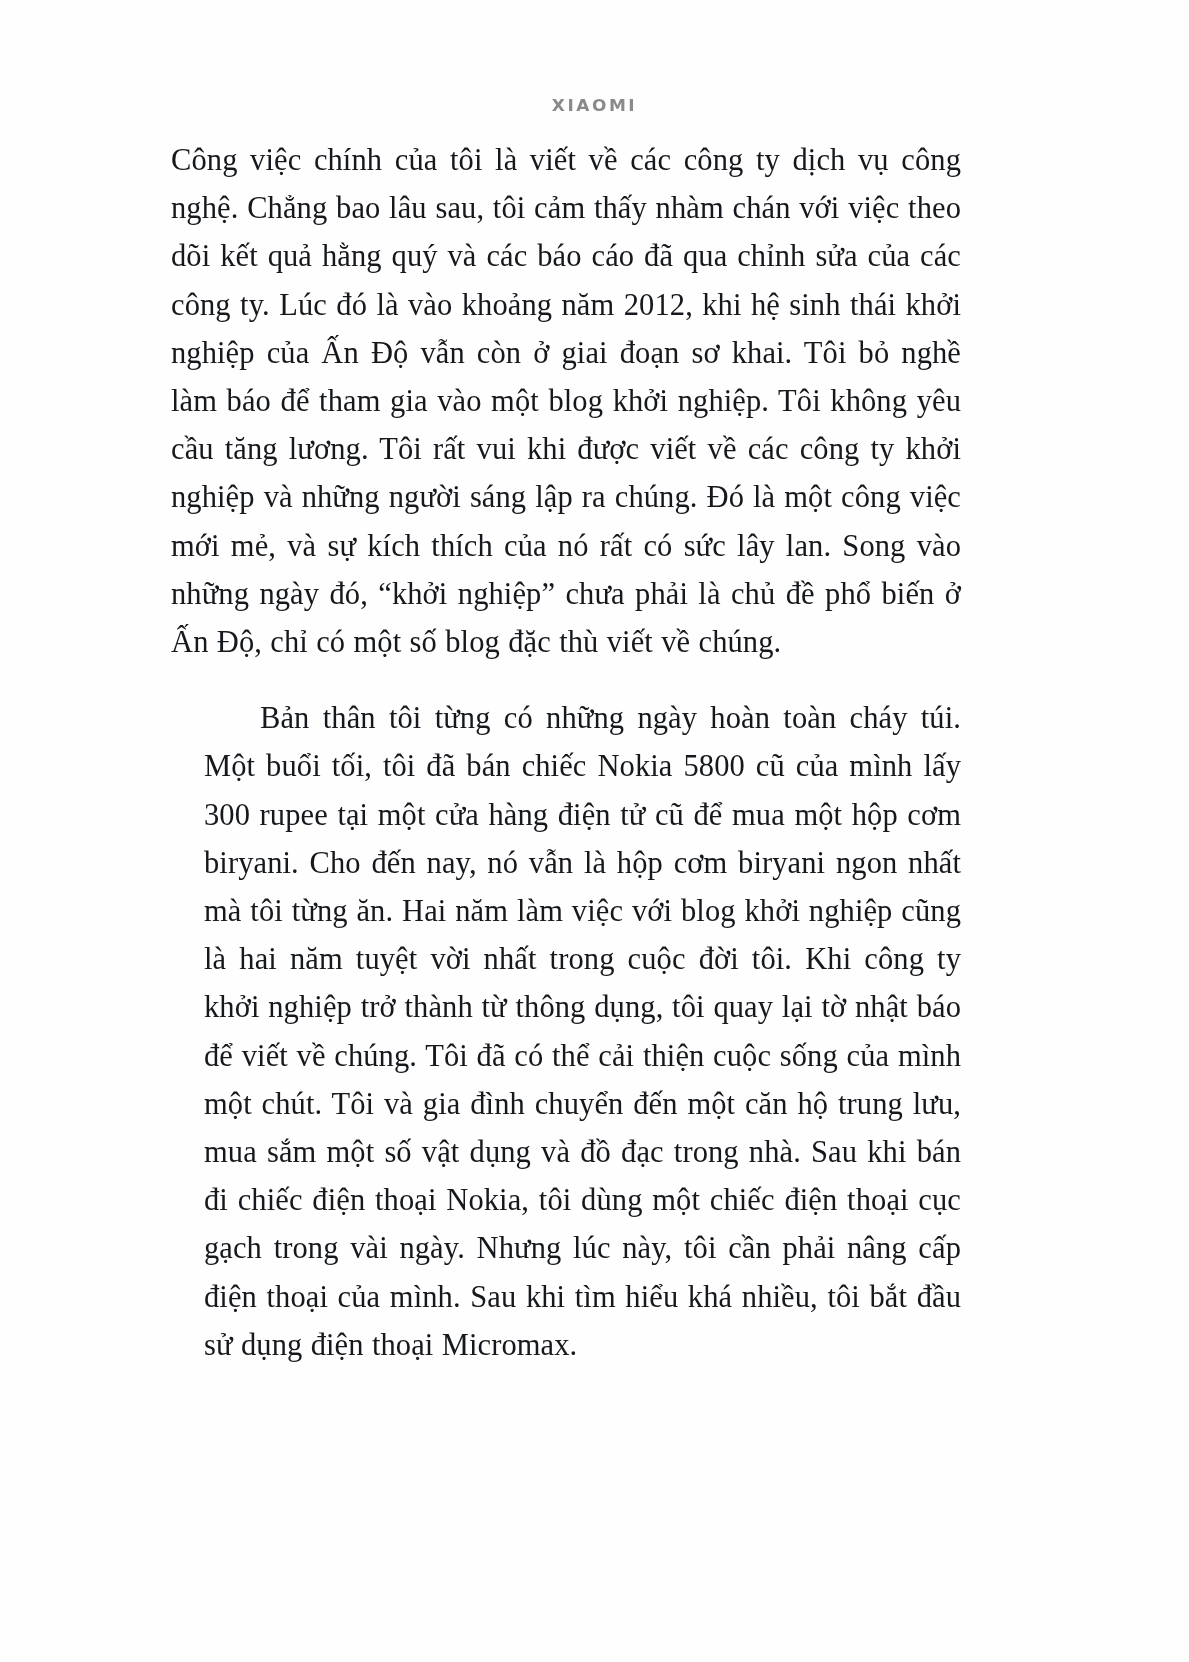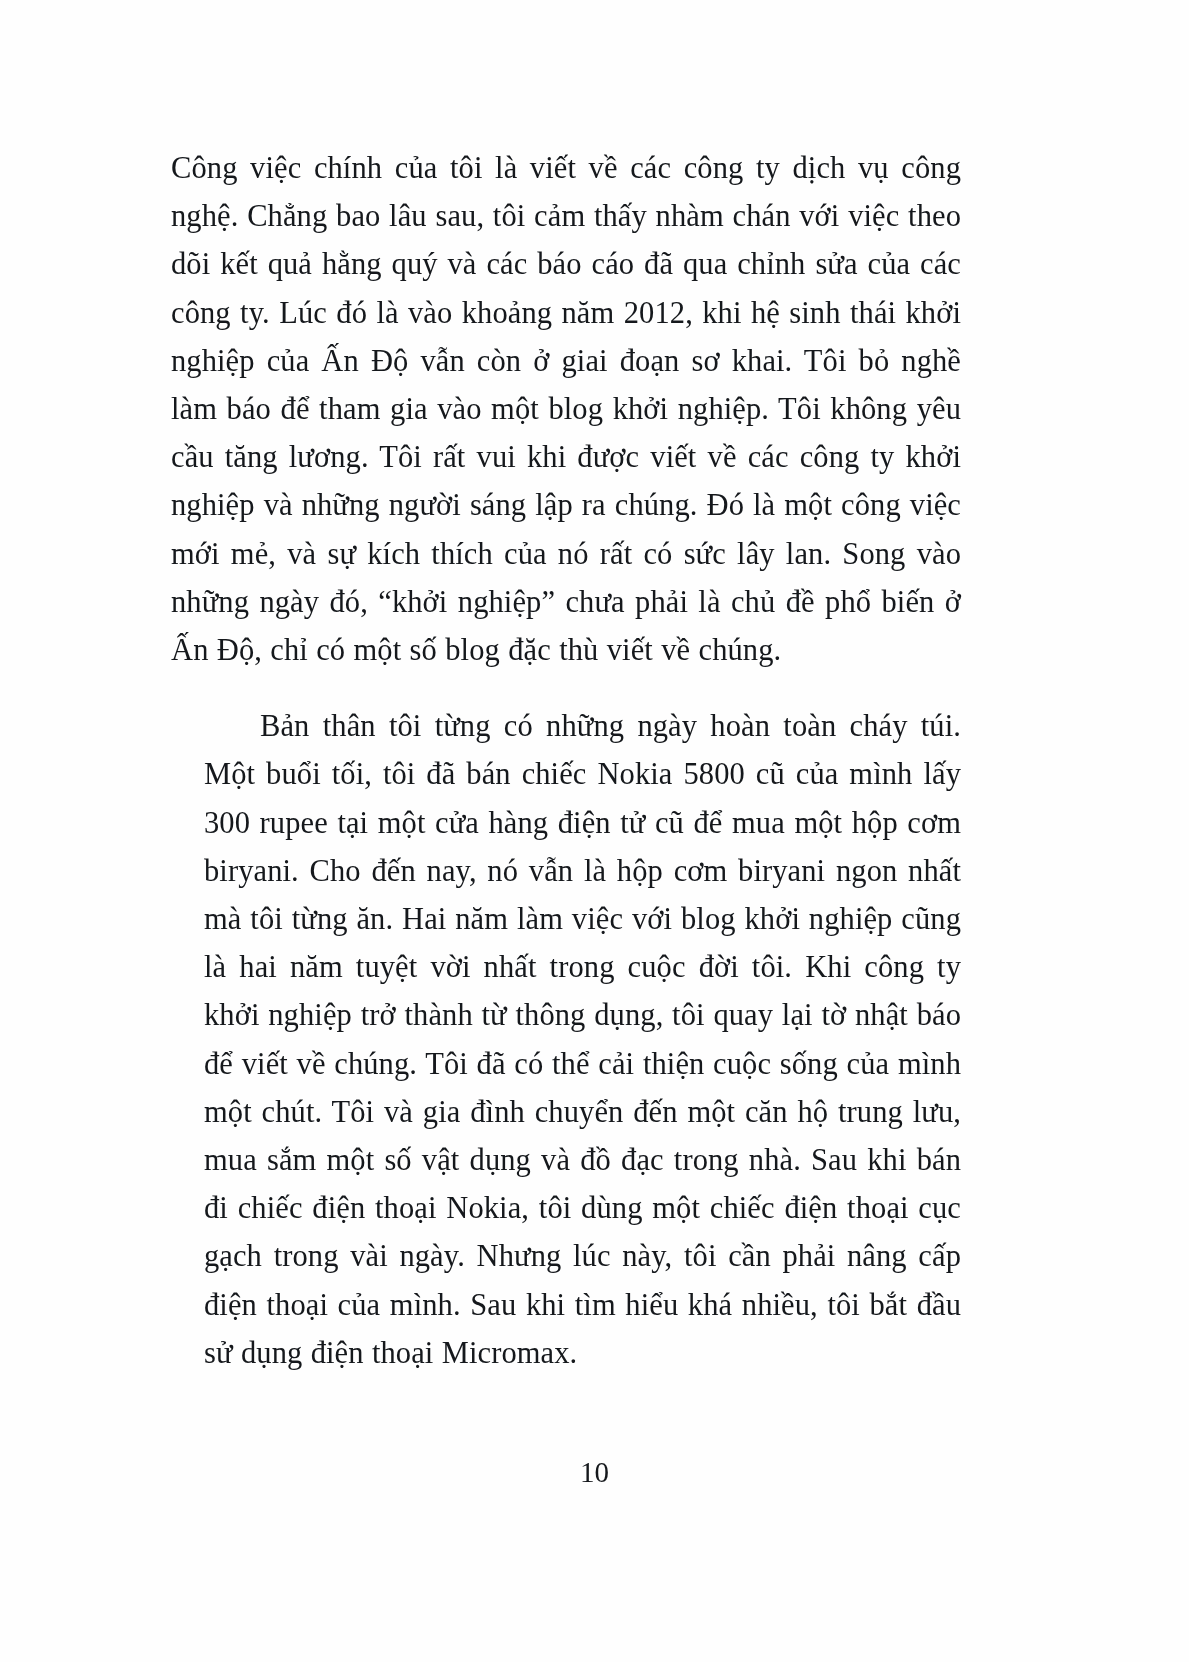--- a/index.html
+++ b/index.html
@@ -31,21 +31,21 @@
     display: inline-block;
     font-family: "DejaVu Sans", sans-serif;
     font-size: 17px;
     font-weight: 700;
     letter-spacing: 2.5px;
     color: #8a8a8a;
     transform: scaleY(0.92);
   }
   .content {
     position: absolute;
-    top: 144px;
+    top: 136px;
     left: 171px;
     width: 790px;
   }
   p.para {
     margin: 0;
     font-size: 30.5px;
     line-height: 48.2px;
     text-align: justify;
     text-justify: inter-word;
     color: #15181c;
@@ -67,21 +67,23 @@
     text-align: center;
     font-size: 29px;
     color: #15181c;
   }
 </style>
 </head>
 <body>
 
 <div class="page">
 
+  <div class="header">
+    <span class="brand">XIAOMI</span>
+  </div>
 
   <div class="content">
     <p class="para">Công việc chính của tôi là viết về các công ty dịch vụ công nghệ. Chẳng bao lâu sau, tôi cảm thấy nhàm chán với việc theo dõi kết quả hằng quý và các báo cáo đã qua chỉnh sửa của các công ty. Lúc đó là vào khoảng năm 2012, khi hệ sinh thái khởi nghiệp của Ấn Độ vẫn còn ở giai đoạn sơ khai. Tôi bỏ nghề làm báo để tham gia vào một blog khởi nghiệp. Tôi không yêu cầu tăng lương. Tôi rất vui khi được viết về các công ty khởi nghiệp và những người sáng lập ra chúng. Đó là một công việc mới mẻ, và sự kích thích của nó rất có sức lây lan. Song vào những ngày đó, “khởi nghiệp” chưa phải là chủ đề phổ biến ở Ấn Độ, chỉ có một số blog đặc thù viết về chúng.</p>
     <p class="para indent">Bản thân tôi từng có những ngày hoàn toàn cháy túi. Một buổi tối, tôi đã bán chiếc Nokia 5800 cũ của mình lấy 300 rupee tại một cửa hàng điện tử cũ để mua một hộp cơm biryani. Cho đến nay, nó vẫn là hộp cơm biryani ngon nhất mà tôi từng ăn. Hai năm làm việc với blog khởi nghiệp cũng là hai năm tuyệt vời nhất trong cuộc đời tôi. Khi công ty khởi nghiệp trở thành từ thông dụng, tôi quay lại tờ nhật báo để viết về chúng. Tôi đã có thể cải thiện cuộc sống của mình một chút. Tôi và gia đình chuyển đến một căn hộ trung lưu, mua sắm một số vật dụng và đồ đạc trong nhà. Sau khi bán đi chiếc điện thoại Nokia, tôi dùng một chiếc điện thoại cục gạch trong vài ngày. Nhưng lúc này, tôi cần phải nâng cấp điện thoại của mình. Sau khi tìm hiểu khá nhiều, tôi bắt đầu sử dụng điện thoại Micromax.</p>
   </div>
 
-  <div class="folio">10</div>
 
 </div>
 
 </body></html>

